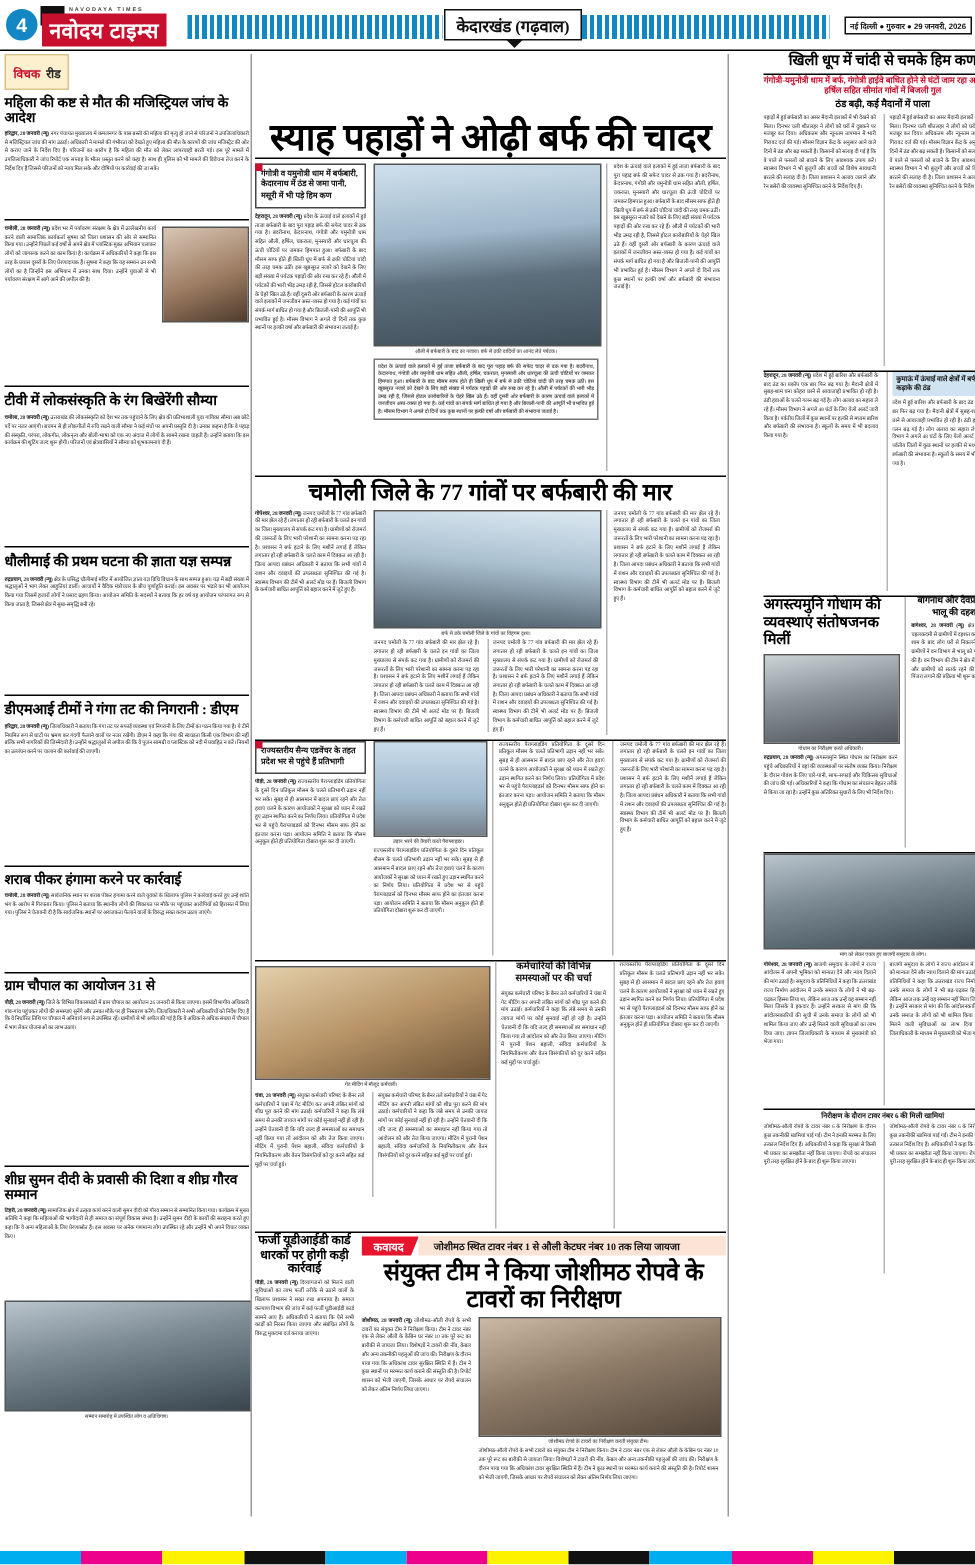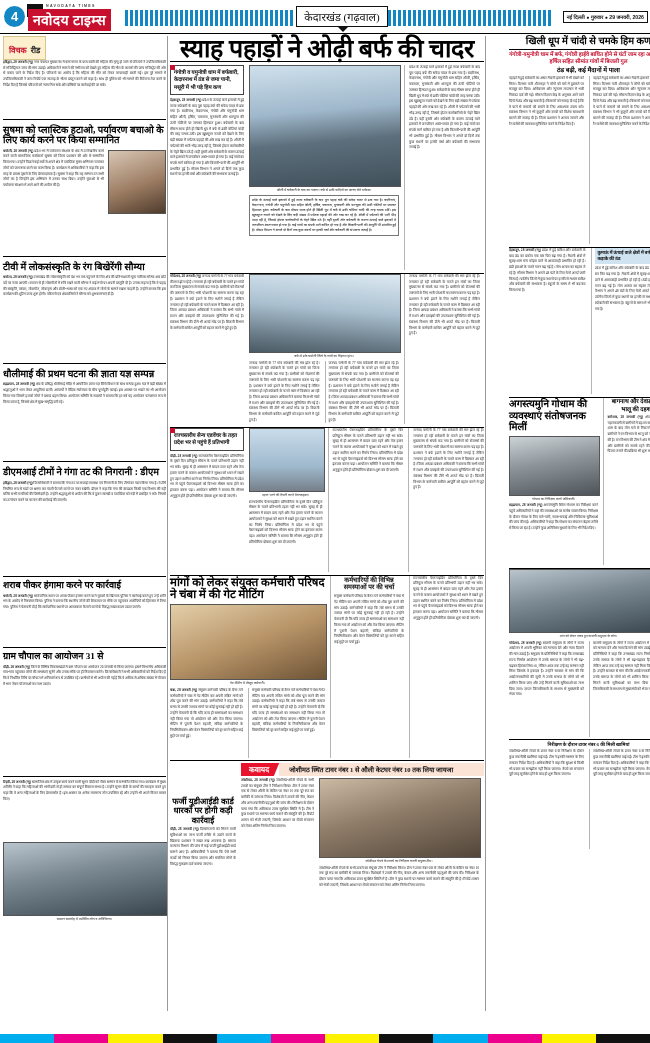--- a/index.html
+++ b/index.html
@@ -18,21 +18,21 @@
              color:#444;font-family:"Liberation Sans",sans-serif;font-weight:bold;}
   .logo-main{position:absolute;left:28px;top:9px;background:#c8102e;color:#fff;
              font-weight:bold;font-size:14px;padding:1px 5px 2px 5px;letter-spacing:.3px;
              font-family:"Liberation Sans",sans-serif;}
   .barcode{position:absolute;top:10px;height:16px;background:
       repeating-linear-gradient(90deg,#1287c4 0 3px,#fff 3px 5px);}
   .bar-l{left:125px;width:170px;}
   .bar-r{left:388px;width:165px;}
   .edition{position:absolute;left:296px;top:6px;width:90px;height:19px;
            border:1px solid #111;background:#fff;display:flex;align-items:center;
-           justify-content:center;font-weight:normal;font-size:11px;color:#111;}
+           justify-content:center;font-weight:bold;font-size:11px;color:#111;}
   .edition:after{content:"";position:absolute;bottom:-6px;left:40px;width:0;height:0;
            border-left:6px solid transparent;border-right:6px solid transparent;
            border-top:6px solid #111;}
   .dateline{position:absolute;right:2px;top:11px;border:1px solid #111;background:#fff;
             padding:1px 3px;font-size:5.2px;font-weight:bold;white-space:nowrap;
             font-family:"Liberation Sans",sans-serif;}
 
   
   .col-rule{position:absolute;top:0;bottom:0;width:1px;background:#999;}
   .hl{font-weight:bold;line-height:1.08;color:#000;}
@@ -57,21 +57,21 @@
   
   .left{position:absolute;left:3px;top:36px;width:163px;}
   .sectag{background:#fdf0cf;border:1px solid #d9c48a;padding:2px 5px;display:inline-block;}
   .sectag .a{color:#c8102e;font-weight:bold;font-size:8px;}
   .sectag .b{color:#222;font-weight:bold;font-size:8px;}
   .lhl{font-size:9.2px;margin:4px 0 3px 0;}
   .lhl2{font-size:9.6px;margin:5px 0 3px 0;}
 
   
   .center{position:absolute;left:170px;top:36px;width:314px;}
-  .main-hl{font-size:25px;text-align:center;letter-spacing:-0.3px;line-height:1;}
+  .main-hl{font-size:25px;text-align:center;letter-spacing:-0.3px;line-height:1;margin-top:44px;}
   .sub-hl{font-size:7.6px;font-weight:bold;text-align:center;padding:3px 0 2px;}
   .bullet-box{border:1px solid #444;padding:3px;font-size:5.4px;font-weight:bold;
               line-height:1.35;color:#111;position:relative;}
   .bullet-box:before{content:"";position:absolute;left:-1px;top:-1px;width:5px;height:5px;
               background:#c8102e;}
   .hl-chamoli{font-size:15.5px;text-align:center;padding:3px 0 2px;}
   .hl-para{font-size:11.5px;padding:2px 0 2px;}
   .hl-gate{font-size:11.5px;line-height:1.12;}
   .kavayad-bar{display:flex;align-items:stretch;height:13px;margin-top:2px;}
   .kavayad-tag{background:#e8142d;color:#fff;font-weight:bold;font-size:7.5px;
@@ -116,30 +116,30 @@
 
   <div class="left">
 
     <div class="sectag">
       <span class="a">विचक</span>
       <span class="b">रीड</span>
     </div>
 
     
     <div>
+      <div class="hl lhl">महिला की कष्ट से मौत की मजिस्ट्रियल जांच के आदेश</div>
       <div class="body-txt" style="height:56px;overflow:hidden;">
         <b>हरिद्वार, 28 जनवरी (न्यू)</b>
         <span>नगर पंचायत मुख्यालय में कमलनगर के पास बस्ती की महिला की मृत्यु हो जाने से परिजनों ने उपजिलाधिकारी से मजिस्ट्रियल जांच की मांग उठाई। अधिकारी ने मामले की गंभीरता को देखते हुए महिला की मौत के कारणों की जांच मजिस्ट्रेट की ओर से कराए जाने के निर्देश दिए हैं। परिजनों का आरोप है कि महिला की मौत को लेकर लापरवाही बरती गई। इस पूरे मामले में उपजिलाधिकारी ने जांच रिपोर्ट एक सप्ताह के भीतर प्रस्तुत करने को कहा है। साथ ही पुलिस को भी मामले की विवेचना तेज करने के निर्देश दिए हैं जिससे परिजनों को न्याय मिल सके और दोषियों पर कार्रवाई की जा सके।</span>
       </div>
     </div>
     <div class="sep"></div>
 
     
     <div>
-      <div class="hl lhl2">सुषमा को प्लास्टिक हटाओ, पर्यावरण बचाओ के लिए कार्य करने पर किया सम्मानित</div>
       <div class="ph portrait" style="float:right;width:56px;height:62px;margin:1px 0 2px 4px;border:1px solid #555;"></div>
       <div class="body-txt" style="height:104px;overflow:hidden;">
         <b>चमोली, 28 जनवरी (न्यू)</b>
         <span>प्रदेश भर में पर्यावरण संरक्षण के क्षेत्र में उल्लेखनीय कार्य करने वाली सामाजिक कार्यकर्ता सुषमा को जिला प्रशासन की ओर से सम्मानित किया गया। उन्होंने पिछले कई वर्षों से अपने क्षेत्र में प्लास्टिक मुक्त अभियान चलाकर लोगों को जागरूक करने का काम किया है। कार्यक्रम में अधिकारियों ने कहा कि इस तरह के प्रयास दूसरों के लिए प्रेरणादायक हैं। सुषमा ने कहा कि यह सम्मान उन सभी लोगों का है जिन्होंने इस अभियान में उनका साथ दिया। उन्होंने युवाओं से भी पर्यावरण संरक्षण में आगे आने की अपील की है।</span>
       </div>
     </div>
     <div class="sep"></div>
 
     
     <div>
@@ -186,20 +186,21 @@
       <div class="hl lhl">ग्राम चौपाल का आयोजन 31 से</div>
       <div class="body-txt" style="height:108px;overflow:hidden;">
         <b>पौड़ी, 28 जनवरी (न्यू)</b>
         <span>जिले के विभिन्न विकासखंडों में ग्राम चौपाल का आयोजन 26 जनवरी से किया जाएगा। इसमें विभागीय अधिकारी गांव-गांव पहुंचकर लोगों की समस्याएं सुनेंगे और उनका मौके पर ही निस्तारण करेंगे। जिलाधिकारी ने सभी अधिकारियों को निर्देश दिए हैं कि वे निर्धारित तिथि पर चौपाल में अनिवार्य रूप से उपस्थित रहें। ग्रामीणों से भी अपील की गई है कि वे अधिक से अधिक संख्या में चौपाल में भाग लेकर योजनाओं का लाभ उठाएं।</span>
       </div>
     </div>
     <div class="sep"></div>
 
     
     <div>
+      <div class="hl lhl">शीघ्र सुमन दीदी के प्रवासी की दिशा व शीघ्र गौरव सम्मान</div>
       <div class="body-txt" style="height:60px;overflow:hidden;">
         <b>टिहरी, 28 जनवरी (न्यू)</b>
         <span>सामाजिक क्षेत्र में उत्कृष्ट कार्य करने वाली सुमन दीदी को गौरव सम्मान से सम्मानित किया गया। कार्यक्रम में मुख्य अतिथि ने कहा कि महिलाओं की भागीदारी से ही समाज का संपूर्ण विकास संभव है। उन्होंने सुमन दीदी के कार्यों की सराहना करते हुए कहा कि वे अन्य महिलाओं के लिए प्रेरणास्रोत हैं। इस अवसर पर अनेक गणमान्य लोग उपस्थित रहे और उन्होंने भी अपने विचार व्यक्त किए।</span>
       </div>
       <div class="ph crowd" style="width:100%;height:72px;margin-top:2px;border:1px solid #555;"></div>
       <div class="cap">सम्मान समारोह में उपस्थित लोग व अतिथिगण।</div>
     </div>
   </div>
 
   <div class="col-rule" style="left:167px;top:36px;height:975px;"></div>
@@ -230,20 +231,21 @@
           <div class="body-txt" style="padding-left:4px;height:205px;overflow:hidden;">
             <span>प्रदेश के ऊंचाई वाले इलाकों में हुई ताजा बर्फबारी के बाद पूरा पहाड़ बर्फ की सफेद चादर से ढक गया है। बदरीनाथ, केदारनाथ, गंगोत्री और यमुनोत्री धाम सहित औली, हर्षिल, चकराता, मुनस्यारी और धारचूला की ऊंची चोटियों पर जमकर हिमपात हुआ। बर्फबारी के बाद मौसम साफ होते ही खिली धूप में बर्फ से ढकी चोटियां चांदी की तरह चमक उठीं। इस खूबसूरत नजारे को देखने के लिए बड़ी संख्या में पर्यटक पहाड़ों की ओर रुख कर रहे हैं। औली में पर्यटकों की भारी भीड़ उमड़ रही है, जिससे होटल कारोबारियों के चेहरे खिल उठे हैं। वहीं दूसरी ओर बर्फबारी के कारण ऊंचाई वाले इलाकों में जनजीवन अस्त-व्यस्त हो गया है। कई गांवों का संपर्क मार्ग बाधित हो गया है और बिजली-पानी की आपूर्ति भी प्रभावित हुई है। मौसम विभाग ने अगले दो दिनों तक कुछ स्थानों पर हल्की वर्षा और बर्फबारी की संभावना जताई है।</span>
           </div>
         </div>
       </div>
     </div>
 
     <div class="rule" style="margin-top:3px;"></div>
 
     <div>
+      <div class="hl hl-chamoli">चमोली जिले के 77 गांवों पर बर्फबारी की मार</div>
       <div class="flex colgap">
         <div style="width:74px;">
           <div class="body-txt" style="height:150px;overflow:hidden;">
             <b>गोपेश्वर, 28 जनवरी (न्यू)</b>
             <span>जनपद चमोली के 77 गांव बर्फबारी की मार झेल रहे हैं। लगातार हो रही बर्फबारी के चलते इन गांवों का जिला मुख्यालय से संपर्क कट गया है। ग्रामीणों को रोजमर्रा की जरूरतों के लिए भारी परेशानी का सामना करना पड़ रहा है। प्रशासन ने बर्फ हटाने के लिए मशीनें लगाई हैं लेकिन लगातार हो रही बर्फबारी के चलते काम में दिक्कत आ रही है। जिला आपदा प्रबंधन अधिकारी ने बताया कि सभी गांवों में राशन और दवाइयों की उपलब्धता सुनिश्चित की गई है। स्वास्थ्य विभाग की टीमें भी अलर्ट मोड पर हैं। बिजली विभाग के कर्मचारी बाधित आपूर्ति को बहाल करने में जुटे हुए हैं।</span>
           </div>
         </div>
         <div style="width:150px;">
           <div class="ph snow2" style="width:100%;height:77px;border:1px solid #555;"></div>
           <div class="cap">बर्फ से ढके चमोली जिले के गांवों का विहंगम दृश्य।</div>
@@ -281,21 +283,20 @@
           <div class="body-txt" style="padding-left:4px;height:142px;overflow:hidden;">जनपद चमोली के 77 गांव बर्फबारी की मार झेल रहे हैं। लगातार हो रही बर्फबारी के चलते इन गांवों का जिला मुख्यालय से संपर्क कट गया है। ग्रामीणों को रोजमर्रा की जरूरतों के लिए भारी परेशानी का सामना करना पड़ रहा है। प्रशासन ने बर्फ हटाने के लिए मशीनें लगाई हैं लेकिन लगातार हो रही बर्फबारी के चलते काम में दिक्कत आ रही है। जिला आपदा प्रबंधन अधिकारी ने बताया कि सभी गांवों में राशन और दवाइयों की उपलब्धता सुनिश्चित की गई है। स्वास्थ्य विभाग की टीमें भी अलर्ट मोड पर हैं। बिजली विभाग के कर्मचारी बाधित आपूर्ति को बहाल करने में जुटे हुए हैं।</div>
         </div>
       </div>
     </div>
 
     <div class="rule" style="margin-top:3px;"></div>
 
     <div>
       <div class="flex colgap">
         <div style="width:155px;">
-          <div class="hl hl-gate">मांगों को लेकर संयुक्त कर्मचारी परिषद ने चंबा में की गेट मीटिंग</div>
           <div class="ph warm" style="width:100%;height:74px;margin-top:3px;border:1px solid #555;"></div>
           <div class="cap">गेट मीटिंग में मौजूद कर्मचारी।</div>
           <div class="flex colgap" style="margin-top:2px;">
             <div class="body-txt" style="width:75px;height:70px;overflow:hidden;">
               <b>चंबा, 28 जनवरी (न्यू)</b>
               <span>संयुक्त कर्मचारी परिषद के बैनर तले कर्मचारियों ने चंबा में गेट मीटिंग कर अपनी लंबित मांगों को शीघ्र पूरा करने की मांग उठाई। कर्मचारियों ने कहा कि लंबे समय से उनकी जायज मांगों पर कोई सुनवाई नहीं हो रही है। उन्होंने चेतावनी दी कि यदि जल्द ही समस्याओं का समाधान नहीं किया गया तो आंदोलन को और तेज किया जाएगा। मीटिंग में पुरानी पेंशन बहाली, संविदा कर्मचारियों के नियमितीकरण और वेतन विसंगतियों को दूर करने सहित कई मुद्दों पर चर्चा हुई।</span>
             </div>
             <div class="body-txt vrule" style="width:75px;padding-left:3px;height:70px;overflow:hidden;">संयुक्त कर्मचारी परिषद के बैनर तले कर्मचारियों ने चंबा में गेट मीटिंग कर अपनी लंबित मांगों को शीघ्र पूरा करने की मांग उठाई। कर्मचारियों ने कहा कि लंबे समय से उनकी जायज मांगों पर कोई सुनवाई नहीं हो रही है। उन्होंने चेतावनी दी कि यदि जल्द ही समस्याओं का समाधान नहीं किया गया तो आंदोलन को और तेज किया जाएगा। मीटिंग में पुरानी पेंशन बहाली, संविदा कर्मचारियों के नियमितीकरण और वेतन विसंगतियों को दूर करने सहित कई मुद्दों पर चर्चा हुई।</div>
           </div>
         </div>
@@ -306,32 +307,33 @@
         <div style="width:73px;" class="vrule">
           <div class="body-txt" style="padding-left:3px;height:178px;overflow:hidden;">राज्यस्तरीय पैराग्लाइडिंग प्रतियोगिता के दूसरे दिन प्रतिकूल मौसम के चलते प्रतिभागी उड़ान नहीं भर सके। सुबह से ही आसमान में बादल छाए रहने और तेज हवाएं चलने के कारण आयोजकों ने सुरक्षा को ध्यान में रखते हुए उड़ान स्थगित करने का निर्णय लिया। प्रतियोगिता में प्रदेश भर से पहुंचे पैराग्लाइडर्स को दिनभर मौसम साफ होने का इंतजार करना पड़ा। आयोजन समिति ने बताया कि मौसम अनुकूल होते ही प्रतियोगिता दोबारा शुरू कर दी जाएगी।</div>
         </div>
       </div>
     </div>
 
     <div class="rule" style="margin-top:2px;"></div>
 
     <div>
       <div class="flex colgap">
-        <div style="width:66px;margin-top:36px;">
+        <div style="width:66px;">
           <div class="hl" style="font-size:8.2px;text-align:center;line-height:1.15;">फर्जी यूडीआईडी कार्ड धारकों पर होगी कड़ी कार्रवाई</div>
           <div class="body-txt" style="margin-top:2px;height:128px;overflow:hidden;">
             <b>पौड़ी, 28 जनवरी (न्यू)</b>
             <span>दिव्यांगजनों को मिलने वाली सुविधाओं का लाभ फर्जी तरीके से उठाने वालों के खिलाफ प्रशासन ने सख्त रुख अपनाया है। समाज कल्याण विभाग की जांच में कई फर्जी यूडीआईडी कार्ड सामने आए हैं। अधिकारियों ने बताया कि ऐसे सभी कार्डों को निरस्त किया जाएगा और संबंधित लोगों के विरुद्ध मुकदमा दर्ज कराया जाएगा।</span>
           </div>
         </div>
         <div style="width:243px;">
           <div class="kavayad-bar">
             <div class="kavayad-tag">कवायद</div>
             <div class="kavayad-txt">जोशीमठ स्थित टावर नंबर 1 से औली केटघर नंबर 10 तक लिया जायजा</div>
           </div>
+          <div class="hl hl-ropeway">संयुक्त टीम ने किया जोशीमठ रोपवे के टावरों का निरीक्षण</div>
           <div class="flex colgap" style="margin-top:2px;">
             <div style="width:73px;">
               <div class="body-txt" style="height:110px;overflow:hidden;">
                 <b>जोशीमठ, 28 जनवरी (न्यू)</b>
                 <span>जोशीमठ-औली रोपवे के सभी टावरों का संयुक्त टीम ने निरीक्षण किया। टीम ने टावर नंबर एक से लेकर औली के केबिन घर नंबर 10 तक पूरे रूट का बारीकी से जायजा लिया। विशेषज्ञों ने टावरों की नींव, केबल और अन्य तकनीकी पहलुओं की जांच की। निरीक्षण के दौरान पाया गया कि अधिकांश टावर सुरक्षित स्थिति में हैं। टीम ने कुछ स्थानों पर मरम्मत कार्य कराने की संस्तुति की है। रिपोर्ट शासन को भेजी जाएगी, जिसके आधार पर रोपवे संचालन को लेकर अंतिम निर्णय लिया जाएगा।</span>
               </div>
             </div>
             <div style="width:160px;">
               <div class="ph mixed" style="width:100%;height:78px;border:1px solid #555;"></div>
               <div class="cap">जोशीमठ रोपवे के टावरों का निरीक्षण करती संयुक्त टीम।</div>

